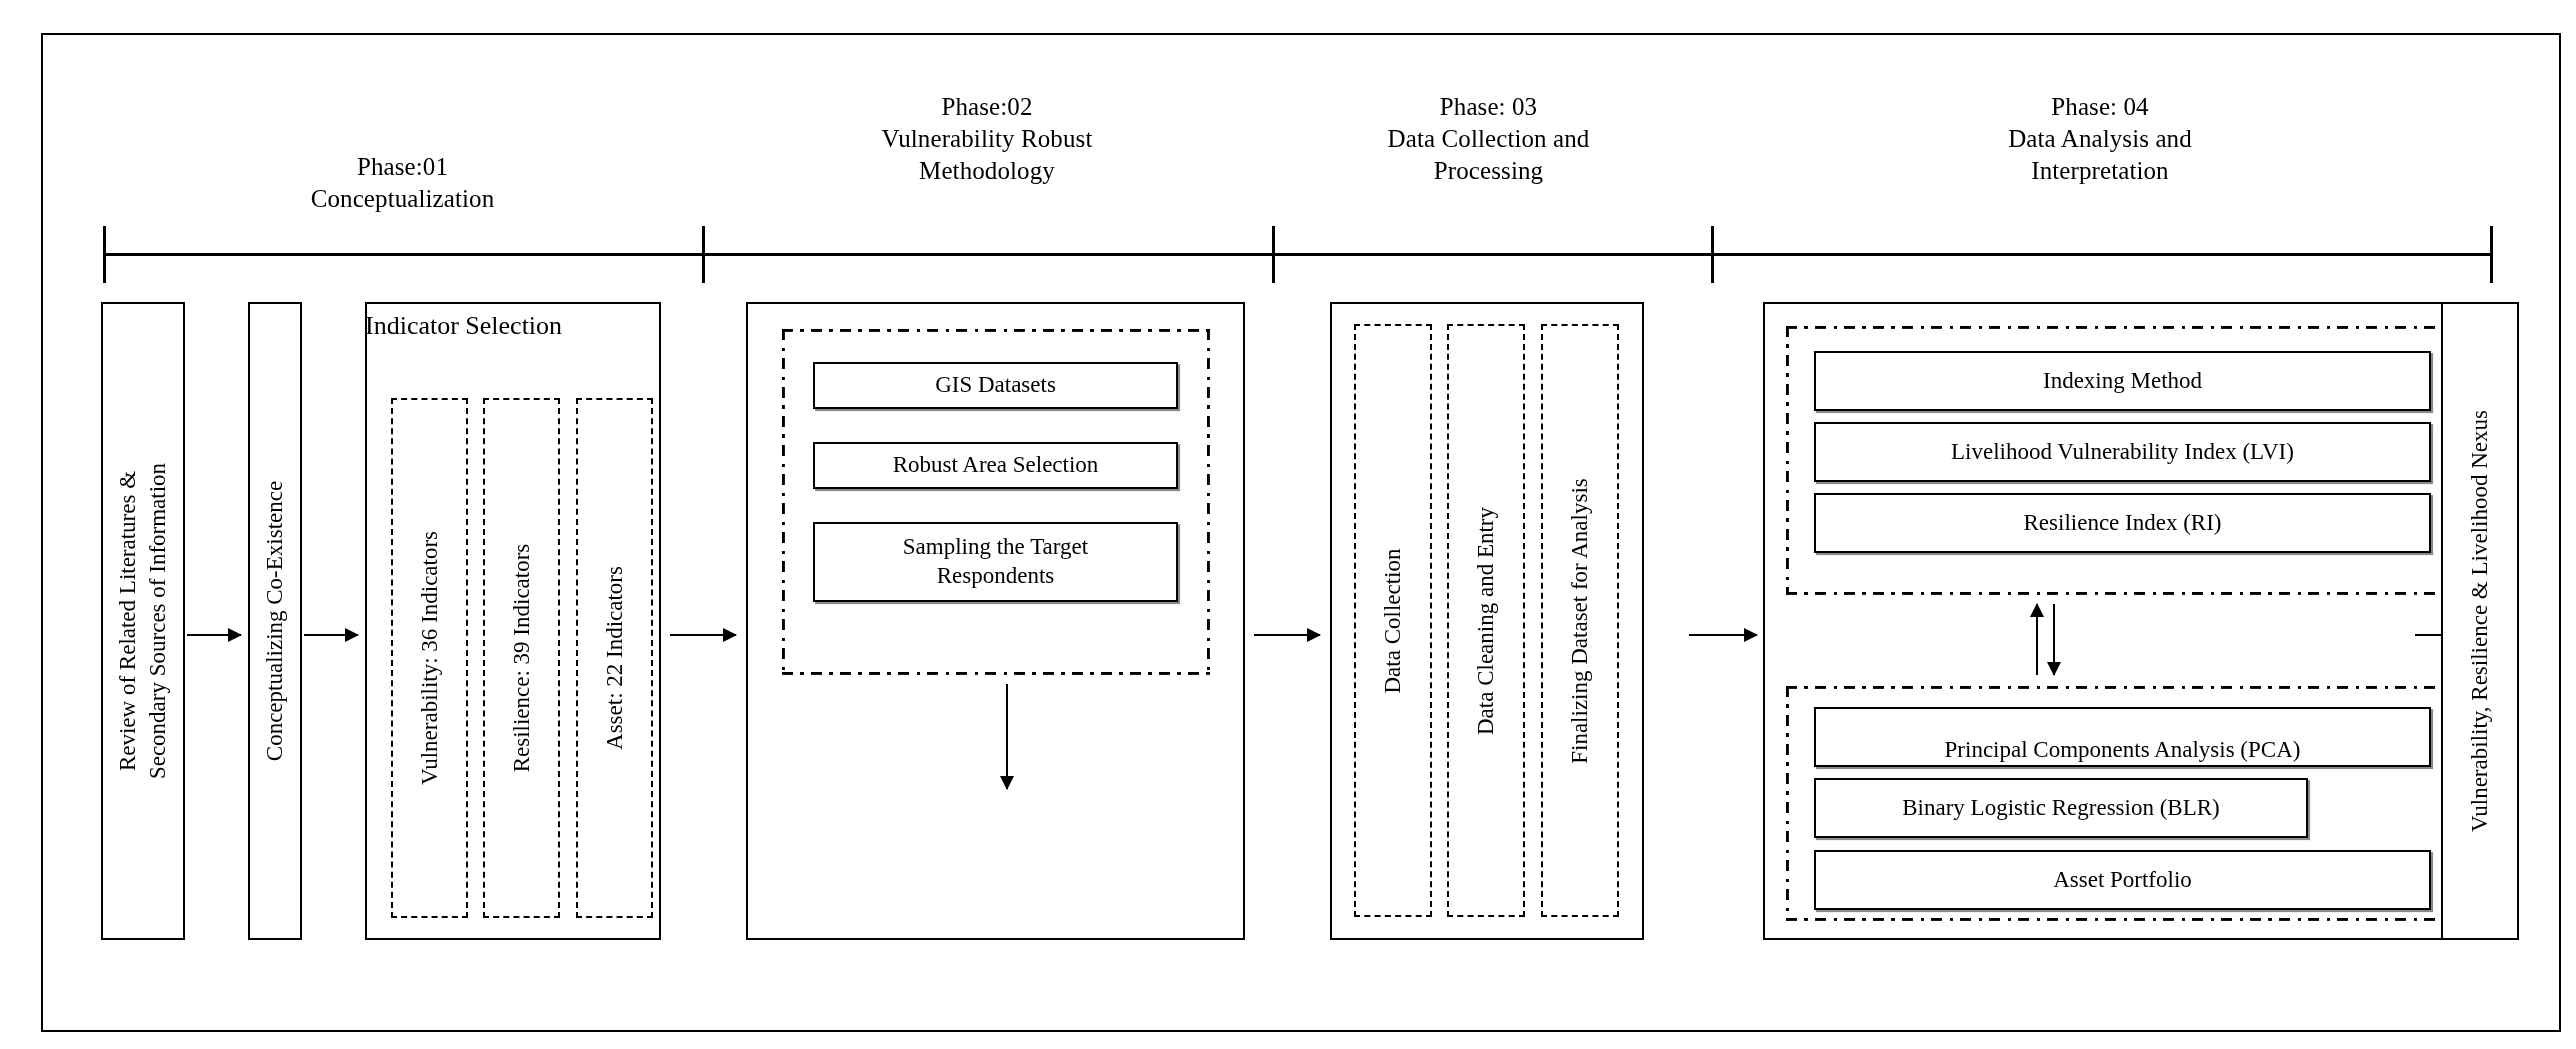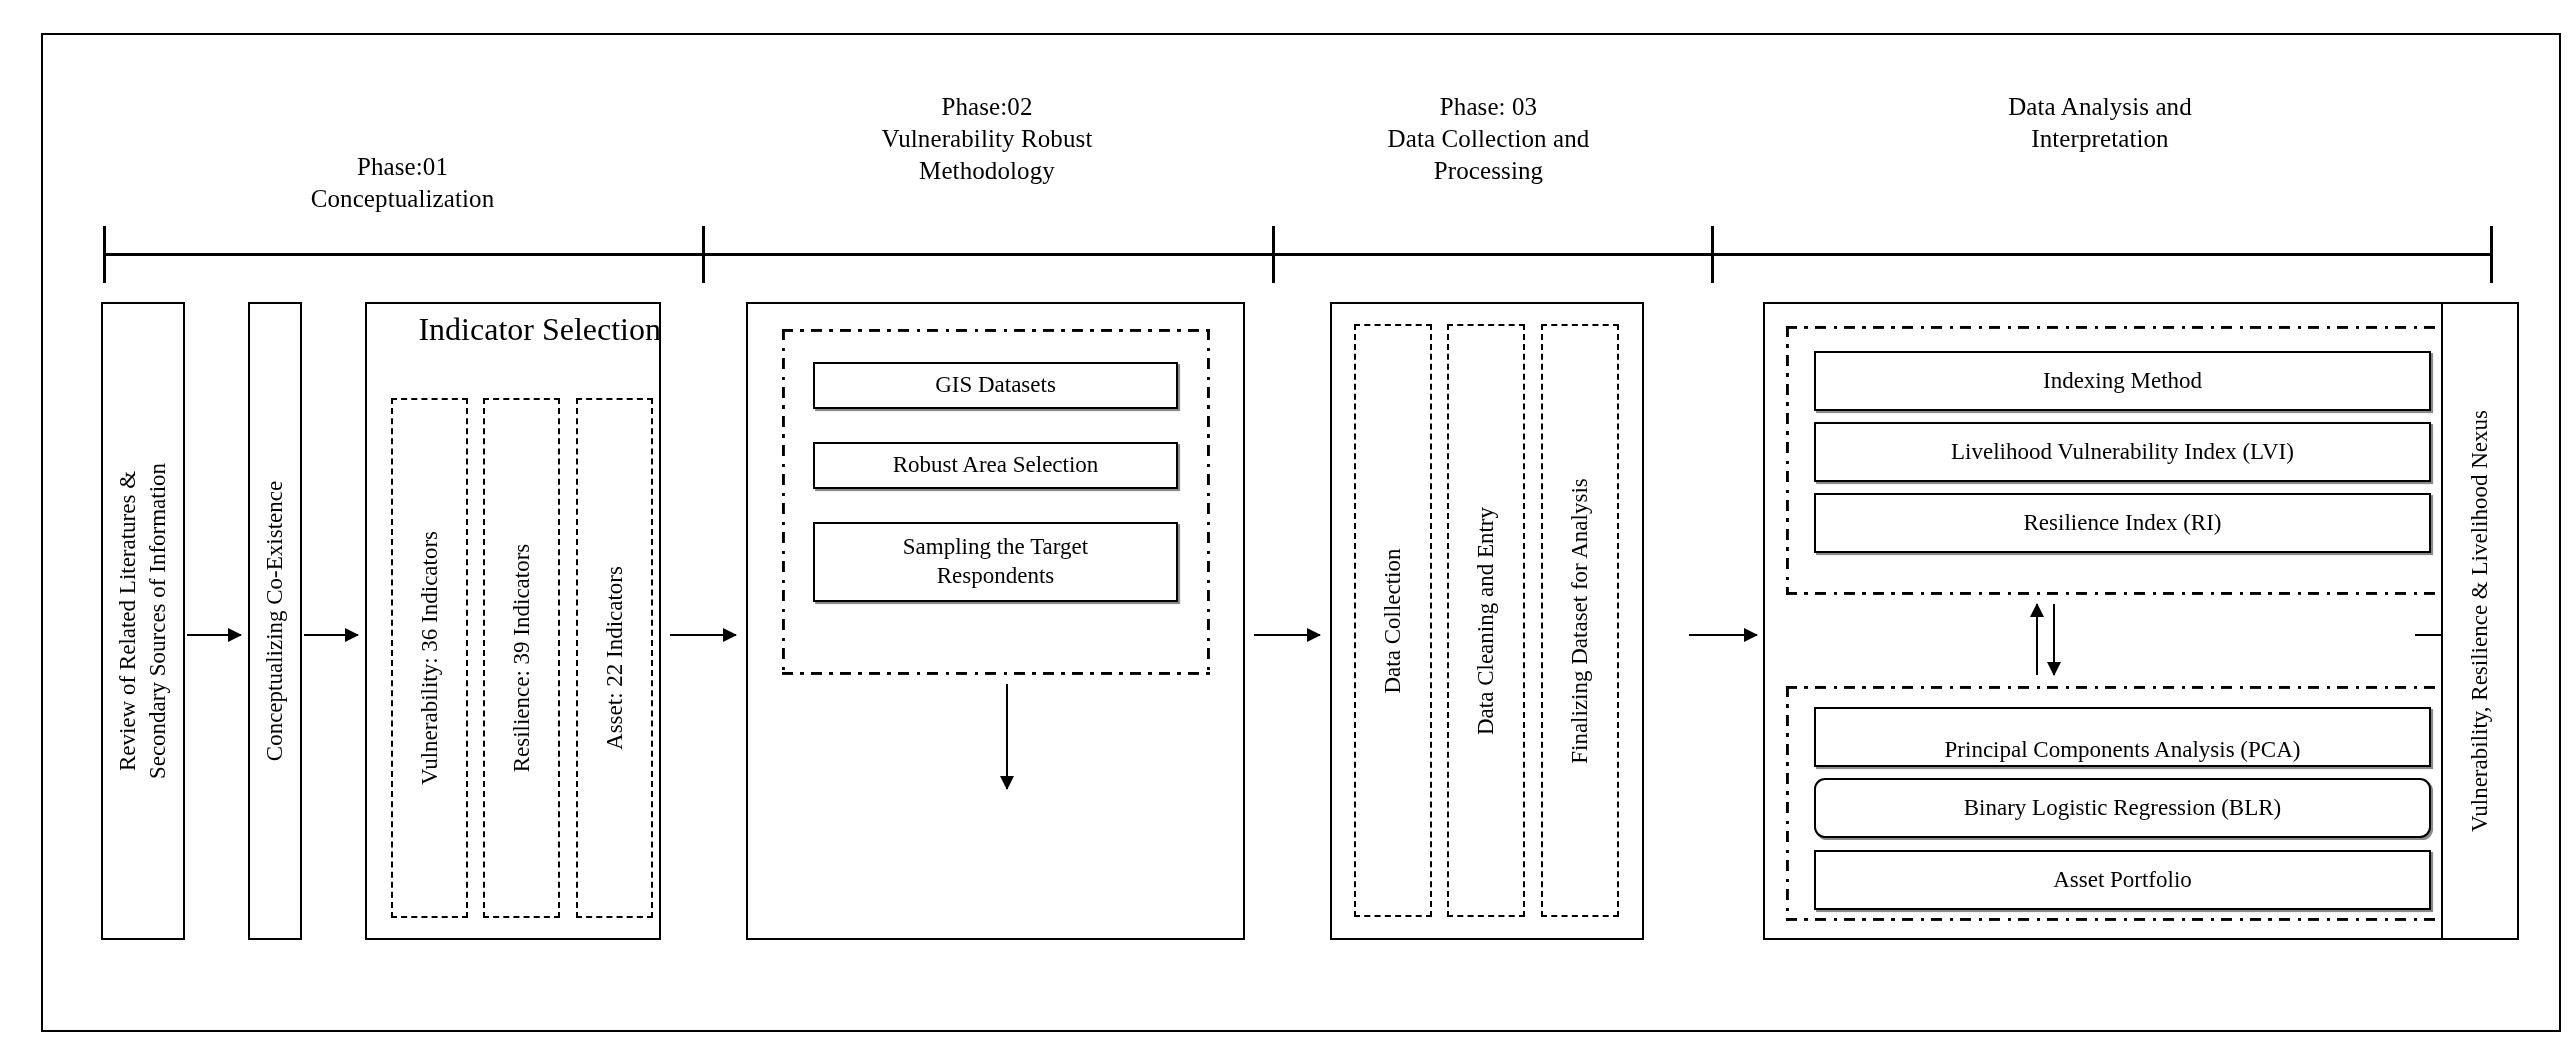--- a/index.html
+++ b/index.html
@@ -156,22 +156,22 @@
     top: -1.4px;
     left: 50%;
     transform: translateX(-50%);
     border-bottom: 14.3px solid #000;
     border-left: 7.8px solid transparent;
     border-right: 7.8px solid transparent;
   }
 
   .grp-title {
     position: absolute;
-    text-align: right;
-    font-size: 32px;
+    text-align: left;
+    font-size: 26px;
   }
 </style>
 </head>
 <body>
 
 <div id="canvas">
 
   <div class="outer-frame"></div>
 
   <div class="phase-band"></div>
@@ -192,20 +192,21 @@
     <div>Methodology</div>
   </div>
 
   <div class="phase-title" style="left:1296px; top:91px; width:385px;">
     <div>Phase: 03</div>
     <div>Data Collection and</div>
     <div>Processing</div>
   </div>
 
   <div class="phase-title" style="left:1872px; top:91px; width:456px;">
+    <div>Phase: 04</div>
     <div>Data Analysis and</div>
     <div>Interpretation</div>
   </div>
 
   <div class="vbox" style="left:101px; top:302px; width:84px; height:638px;">
     <div class="vtext-wrap">
       <div>Review of Related Literatures &amp;</div>
       <div>Secondary Sources of Information</div>
     </div>
   </div>
@@ -293,21 +294,21 @@
 
   <div class="v-arrow up" style="left:2036px; top:604px; height:71px;"></div>
   <div class="v-arrow down" style="left:2053px; top:604px; height:71px;"></div>
 
   <div class="group-dashdot" style="left:1786px; top:686px; width:670px; height:235px;"></div>
 
   <div class="sbox shadowed" style="left:1814px; top:707px; width:617px; height:60px;align-items:flex-end;">
     <span>Principal Components Analysis (PCA)</span>
   </div>
 
-  <div class="sbox shadowed" style="left:1814px; top:778px; width:617px; height:60px;border-radius:11px;">
+  <div class="sbox shadowed" style="left:1814px; top:778px; width:494px; height:60px;">
     <span>Binary Logistic Regression (BLR)</span>
   </div>
 
   <div class="sbox shadowed" style="left:1814px; top:850px; width:617px; height:60px;">
     <span>Asset Portfolio</span>
   </div>
 
   <div class="h-arrow" style="left:2415px; top:634px; width:58px;"></div>
 
   <div class="vbox" style="left:2441px; top:302px; width:78px; height:638px;">

